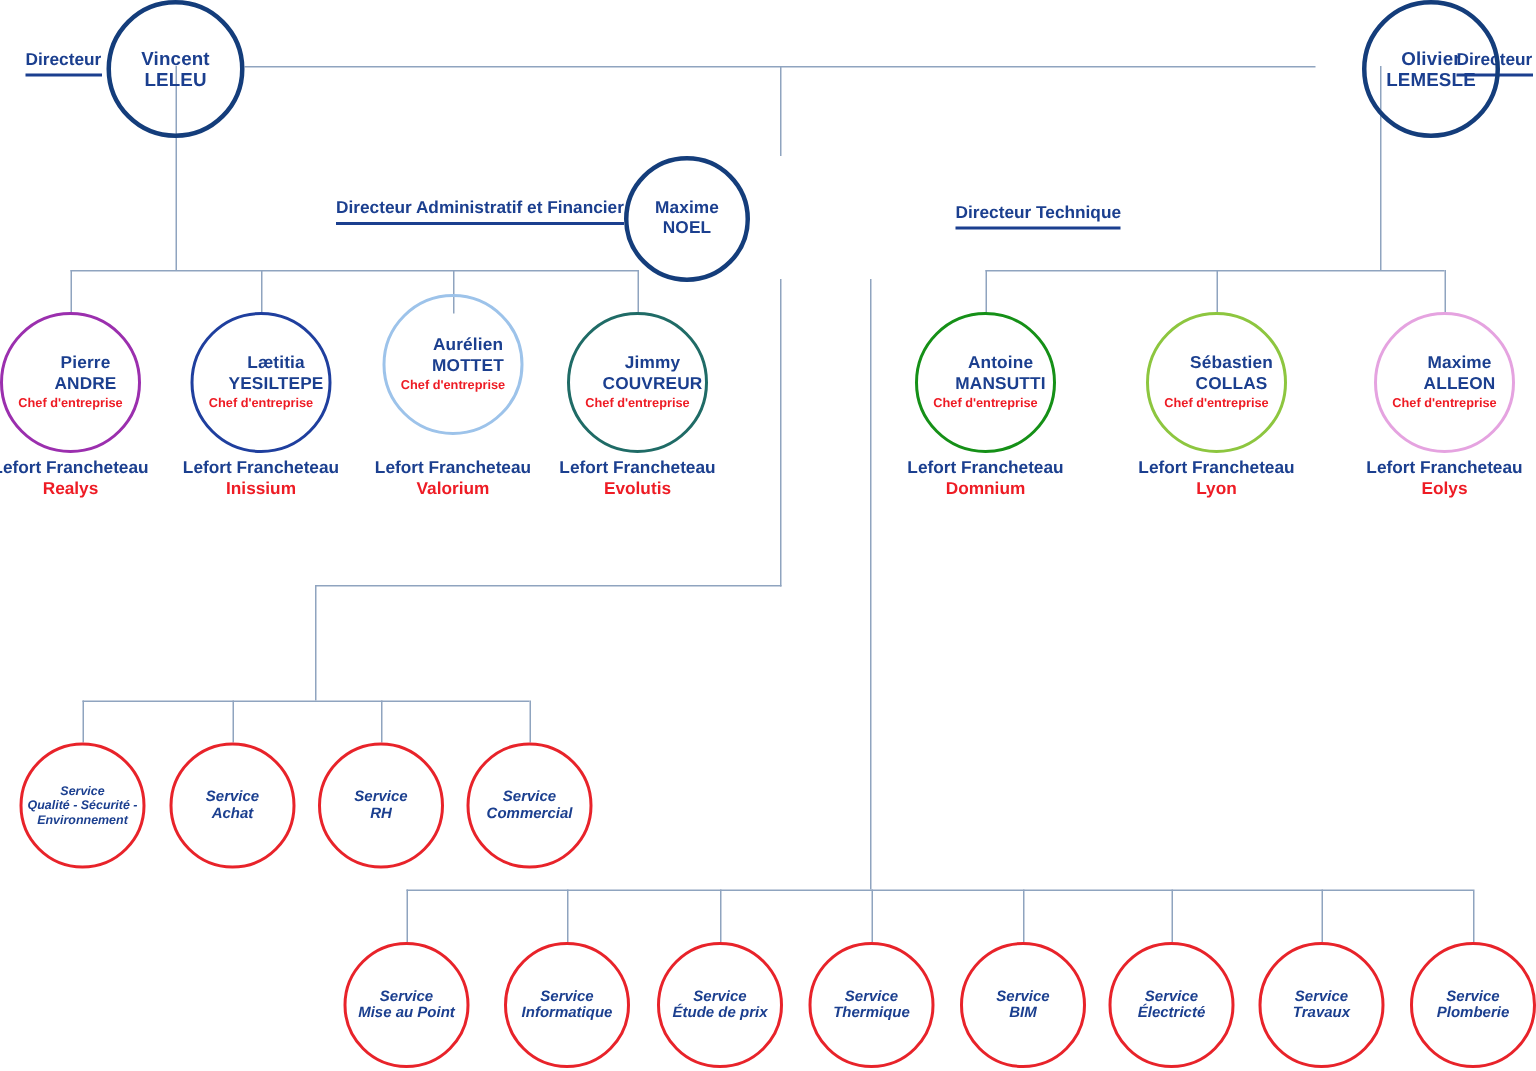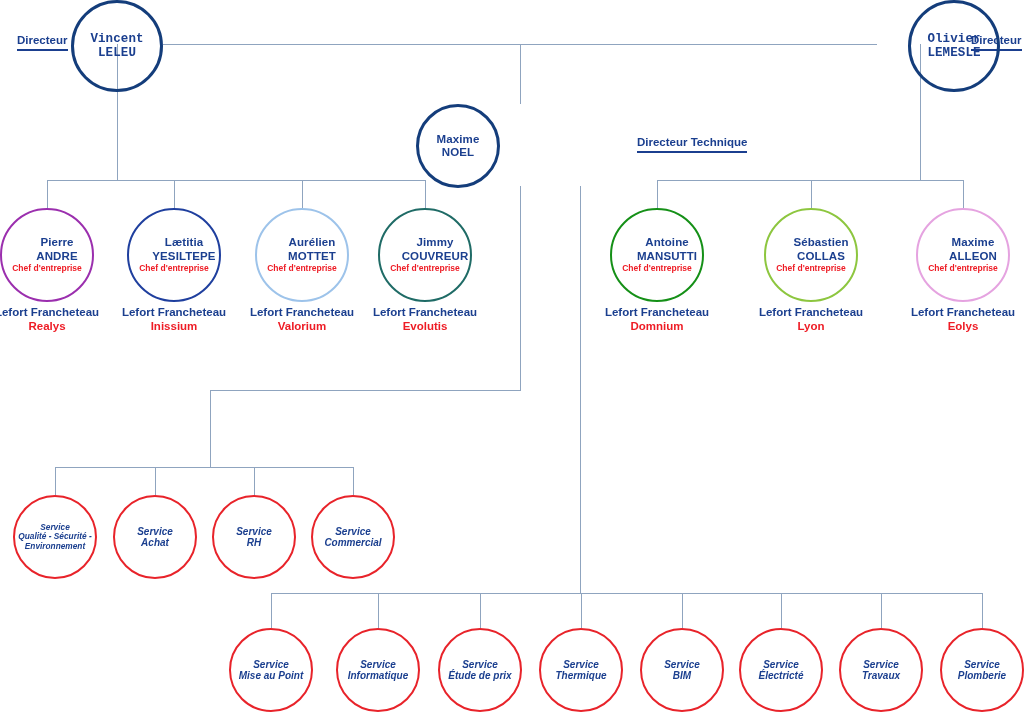--- a/index.html
+++ b/index.html
@@ -49,21 +49,21 @@
     margin-top: 1px;
   }
 
   
   .node.director {
     width: 92px; height: 92px;
     border: 3px solid #143d7b;
     font-size: 12.5px;
   }
   .node.director .nm-first,
-  .node.director .nm-last { font-size: 12.5px; font-family: Liberation Mono, monospace; }
+  .node.director .nm-last { font-size: 12.5px; }
 
   
   .node.manager {
     width: 84px; height: 84px;
     border: 3px solid #143d7b;
     font-size: 11.5px;
   }
   .node.manager .nm-first,
   .node.manager .nm-last { font-size: 11.5px; }
 
@@ -157,20 +157,21 @@
   <div class="line v" style="left:378px; top:593px; height:35px;"></div>
   <div class="line v" style="left:480px; top:593px; height:35px;"></div>
   <div class="line v" style="left:581px; top:593px; height:35px;"></div>
   <div class="line v" style="left:682px; top:593px; height:35px;"></div>
   <div class="line v" style="left:781px; top:593px; height:35px;"></div>
   <div class="line v" style="left:881px; top:593px; height:35px;"></div>
   <div class="line v" style="left:982px; top:593px; height:35px;"></div>
 
   <div class="title-tag" style="left:17px; top:34px;">Directeur</div>
   <div class="title-tag" style="left:971px; top:34px;">Directeur</div>
+  <div class="title-tag" style="left:224px; top:133px;">Directeur Administratif et Financier</div>
   <div class="title-tag" style="left:637px; top:136px;">Directeur Technique</div>
 
   <div class="node director" style="left:71px; top:0px; border-color:#143d7b;">
     <span class="nm-first">Vincent</span>
     <span class="nm-last">LELEU</span>
   </div>
 
   <div class="node director" style="left:908px; top:0px; border-color:#143d7b;text-align:right;">
     <span class="nm-first">Olivier</span>
     <span class="nm-last">LEMESLE</span>
@@ -195,21 +196,21 @@
   <div class="node chief" style="left:127px; top:208px; border-color:#1f3f9e;">
     <span class="nm-first">Lætitia</span>
     <span class="nm-last">YESILTEPE</span>
     <span class="role">Chef d'entreprise</span>
   </div>
   <div class="entity" style="left:99px; top:305px;">
     <span class="ent-company">Lefort Francheteau</span>
     <span class="ent-brand">Inissium</span>
   </div>
 
-  <div class="node chief" style="left:255px; top:208px; border-color:#9dc3ea;">
+  <div class="node chief" style="left:255px; top:196px; border-color:#9dc3ea;">
     <span class="nm-first">Aurélien</span>
     <span class="nm-last">MOTTET</span>
     <span class="role">Chef d'entreprise</span>
   </div>
   <div class="entity" style="left:227px; top:305px;">
     <span class="ent-company">Lefort Francheteau</span>
     <span class="ent-brand">Valorium</span>
   </div>
 
   <div class="node chief" style="left:378px; top:208px; border-color:#1f6b66;">

